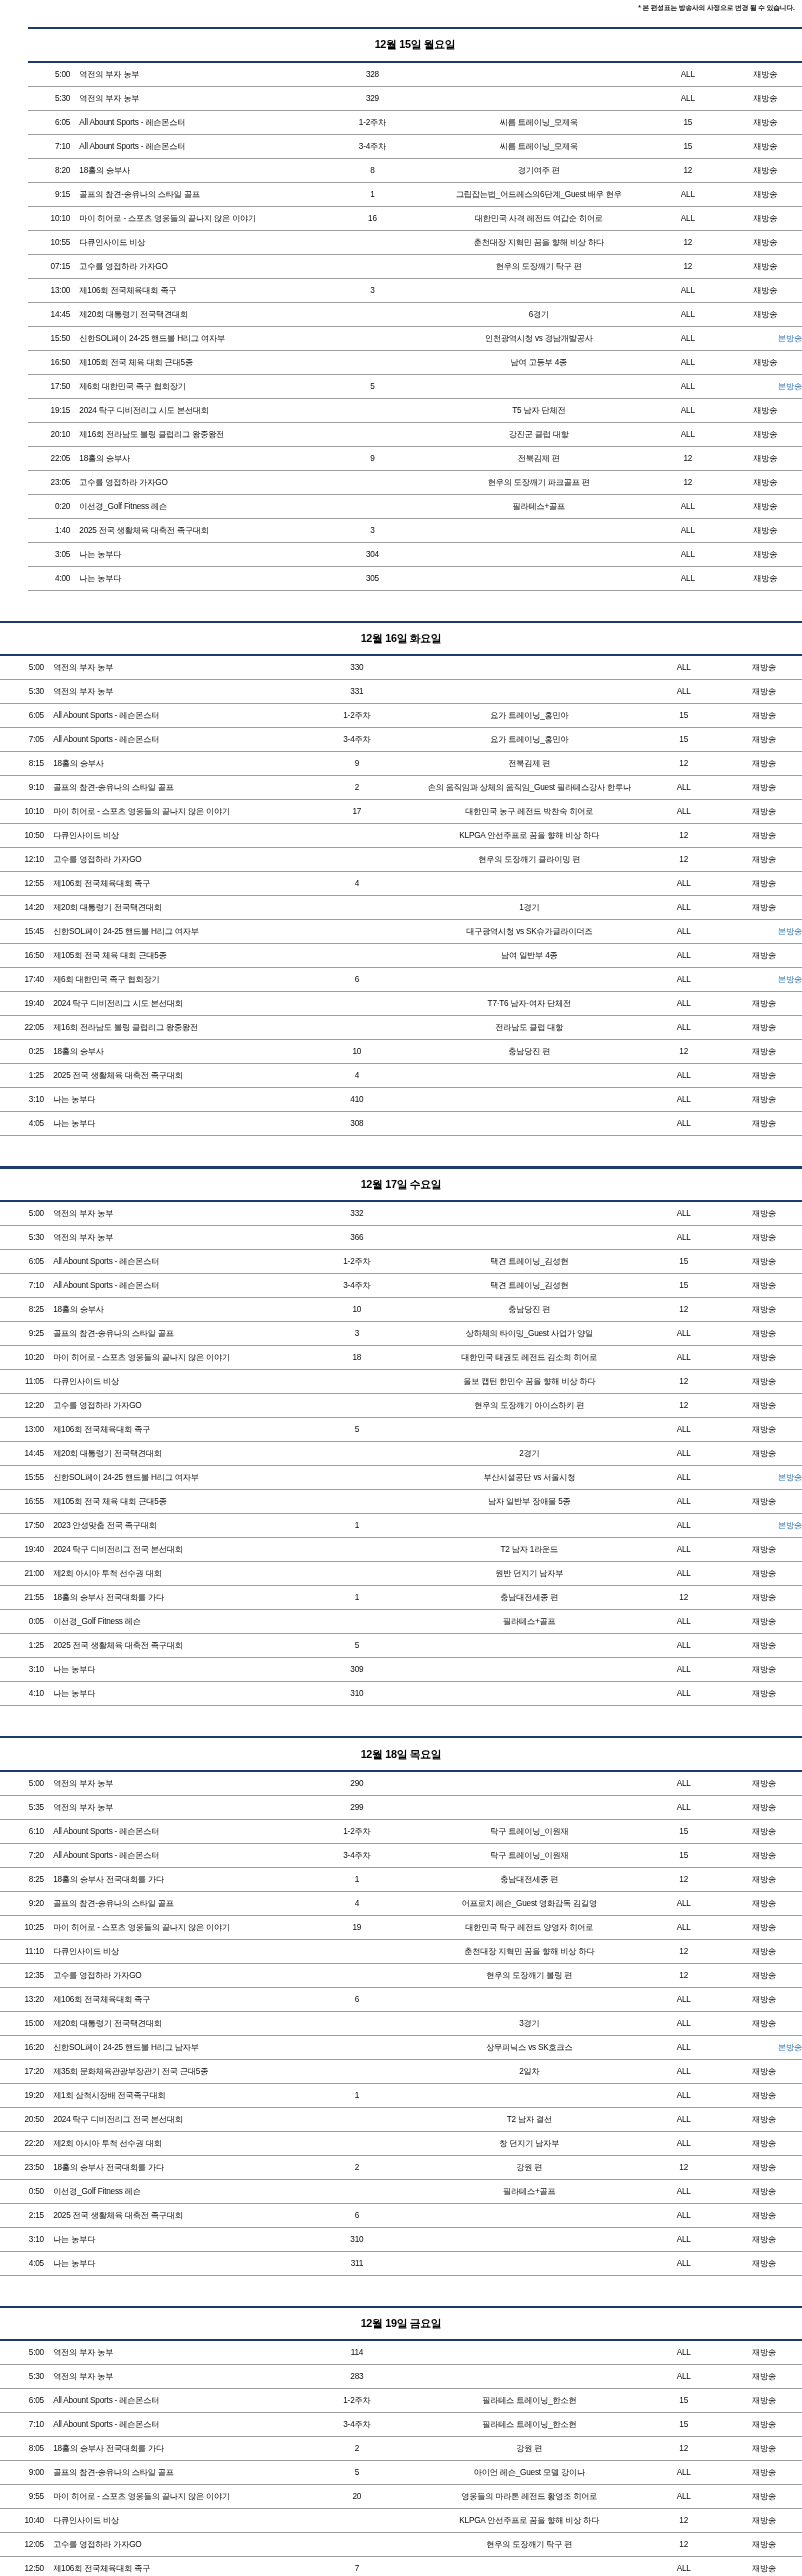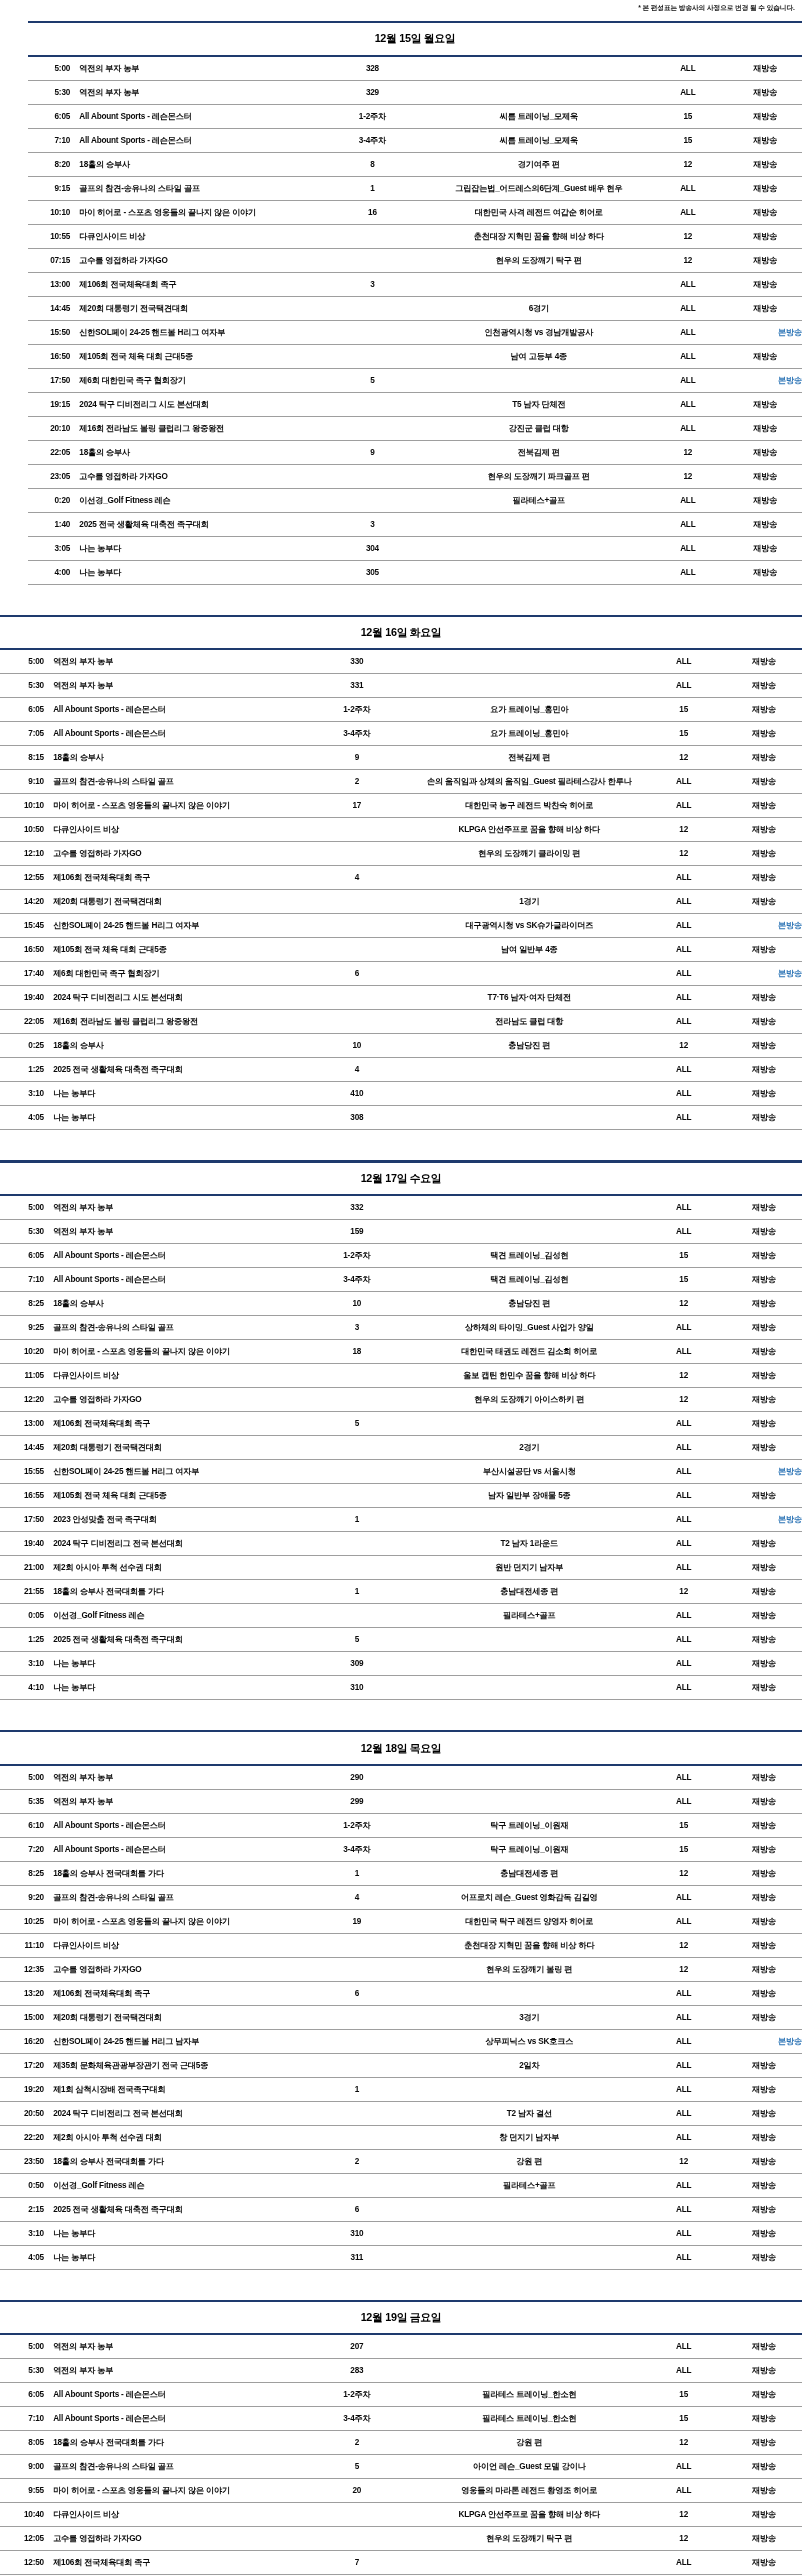--- a/index.html
+++ b/index.html
@@ -11,35 +11,34 @@
   }
   .note{
     padding:4.1px 7.2px 1px 0;
     text-align:right;
     font-size:6.7px;
     font-weight:700;
     color:#111;
     letter-spacing:-0.1px;
   }
   .day{margin-bottom:30px;}
-  .day:first-of-type{margin-top:7px;padding-left:28px;}
+  .day:first-of-type{margin-top:13px;padding-left:28px;}
   .rule-navy{height:2.1px;background:#1e3a6d;width:100%;}
   .date-heading{
     margin:0;padding:9.3px 0 8.2px 0;
     text-align:center;
     font-size:10.8px;
     font-weight:700;
     color:#000;
     letter-spacing:-0.3px;
   }
   table{
     width:100%;
     border-collapse:collapse;
     table-layout:fixed;
-    font-weight:bold;
   }
   col.c-time{width:6.5%;}
   col.c-title{width:30.5%;}
   col.c-ep{width:15%;}
   col.c-detail{width:28%;}
   col.c-rating{width:10.5%;}
   col.c-type{width:9.5%;}
   td{
     height:23px;
     border-bottom:0.5px solid #9e9e9e;
@@ -451,21 +450,21 @@
             <td>5:00</td>
             <td>역전의 부자 농부</td>
             <td>332</td>
             <td></td>
             <td>ALL</td>
             <td>재방송</td>
           </tr>
           <tr>
             <td>5:30</td>
             <td>역전의 부자 농부</td>
-            <td>159</td>
+            <td>366</td>
             <td></td>
             <td>ALL</td>
             <td>재방송</td>
           </tr>
           <tr>
             <td>6:05</td>
             <td>All Abount Sports - 레슨몬스터</td>
             <td>1-2주차</td>
             <td>택견 트레이닝_김성현</td>
             <td>15</td>
@@ -815,21 +814,21 @@
           <col class="c-title">
           <col class="c-ep">
         <col class="c-detail">
           <col class="c-rating">
           <col class="c-type">
       </colgroup>
       <tbody>
           <tr>
             <td>5:00</td>
             <td>역전의 부자 농부</td>
-            <td>207</td>
+            <td>114</td>
             <td></td>
             <td>ALL</td>
             <td>재방송</td>
           </tr>
           <tr>
             <td>5:30</td>
             <td>역전의 부자 농부</td>
             <td>283</td>
             <td></td>
             <td>ALL</td>

